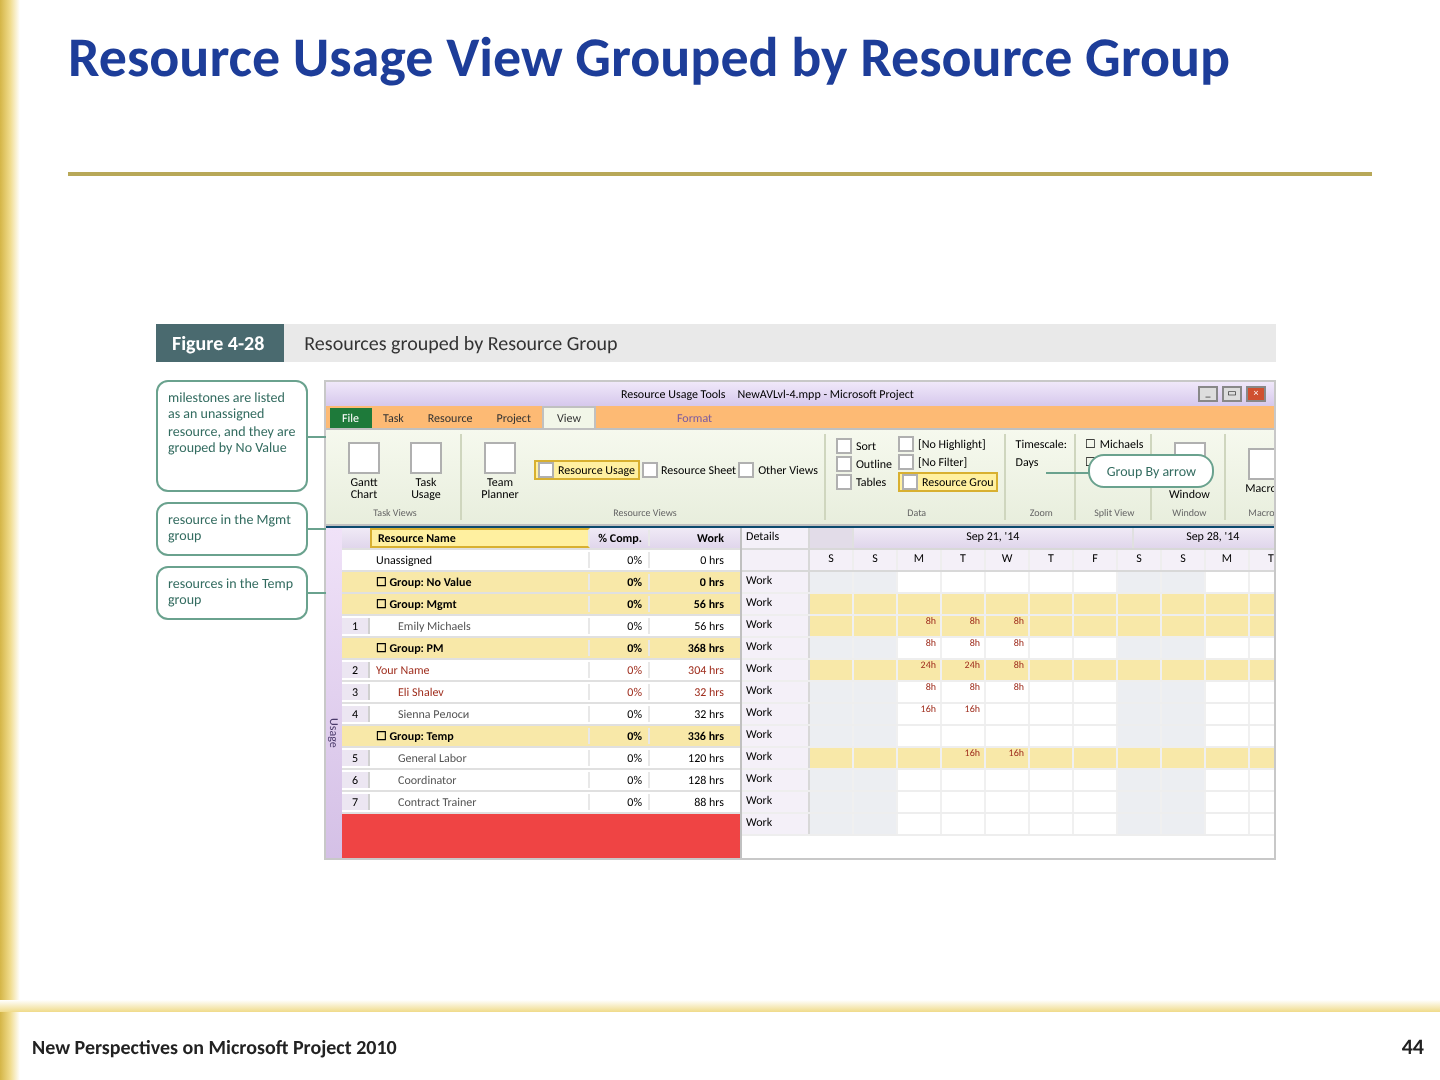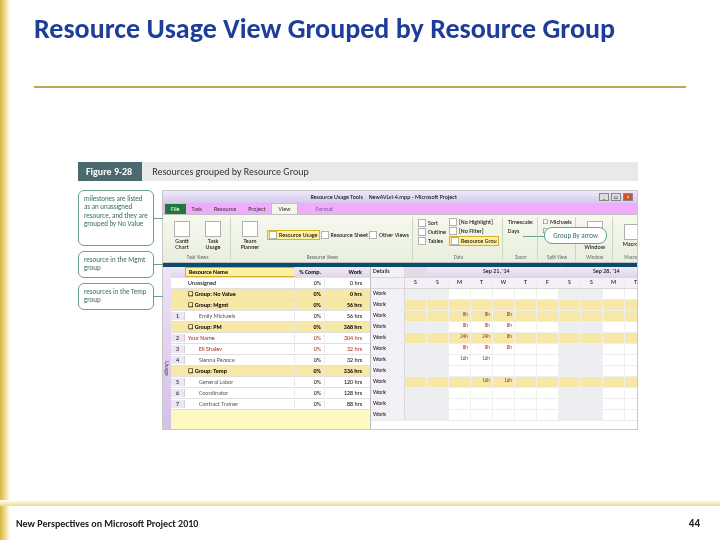--- a/index.html
+++ b/index.html
@@ -107,21 +107,21 @@
     font-size: 6px;
   }
   .titlebar .center {
     display: flex; gap: 6px; align-items: center;
   }
   .titlebar .win-btns { display: flex; gap: 2px; }
   .win-btn { width: 10px; height: 8px; border: 1px solid #888; background: #ddd; font-size: 5px; text-align: center; line-height: 6px; }
   .win-btn.close { background: #d05030; color: #fff; }
   .ribbon-tabs {
     height: 12px;
-    background: #f0abfc;
+    background: #fdba74;
     display: flex;
     align-items: flex-end;
     padding-left: 2px;
     gap: 0;
     border-bottom: 1px solid #c0c0c0;
   }
   .ribbon-tab {
     padding: 1px 6px;
     font-size: 6px;
     color: #333;
@@ -175,22 +175,22 @@
   .group-by-callout::before {
     content: "";
     position: absolute;
     left: -22px; top: 50%;
     width: 22px; height: 1px;
     background: #6aa28e;
   }
   .content-area {
     flex: 1;
     display: flex;
-    background: #fef9c3;
-    border-top: 4px solid #0c4a6e;
+    background: #ef4444;
+    border-top: 1px solid #0c4a6e;
   }
   .side-tab {
     width: 12px;
     background: linear-gradient(#f0e2f8, #d4c0e6);
     writing-mode: vertical-rl;
     text-align: center;
     font-size: 6px;
     color: #4a3a6a;
     padding-top: 40px;
   }
@@ -245,36 +245,36 @@
   .tp-cell { width: 22px; border-right: 1px solid #f0f0f0; text-align: right; padding-right: 2px; color: #a03020; font-size: 5px; }
   .tp-cell.shade { background: #eceef2; }
   .footer {
     position: absolute;
     left: 16px; bottom: 10px;
     font-size: 10px; font-weight: bold;
     color: #222;
   }
   .page-num {
     position: absolute;
-    right: 20px; bottom: 10px;
+    right: 8px; bottom: 10px;
     font-size: 11px; font-weight: bold;
     color: #222;
   }
 </style>
 </head>
 <body>
 
 <div class="left-accent"></div>
 <div class="bottom-accent"></div>
 
 <h1 class="slide-title">Resource Usage View Grouped by Resource Group</h1>
 <div class="title-rule"></div>
 
 <div class="figure-header">
-  <div class="figure-tab">Figure 9-28</div>
+  <div class="figure-tab">Figure 4-28</div>
   <div class="figure-caption">Resources grouped by Resource Group</div>
 </div>
 
 <div class="figure-body">
 
   <div class="callouts">
     <div class="callout" style="min-height:56px">milestones are listed as an unassigned resource, and they are grouped by No Value</div>
     <div class="callout">resource in the Mgmt group</div>
     <div class="callout">resources in the Temp group</div>
   </div>
@@ -292,21 +292,21 @@
         <span class="win-btn close">×</span>
       </span>
     </div>
 
     <div class="ribbon-tabs">
       <div class="ribbon-tab file">File</div>
       <div class="ribbon-tab">Task</div>
       <div class="ribbon-tab">Resource</div>
       <div class="ribbon-tab">Project</div>
       <div class="ribbon-tab active">View</div>
-      <div class="ribbon-tab" style="margin-left:12px; color:#7a5aa0;text-align:center;">Format</div>
+      <div class="ribbon-tab" style="margin-left:35px; color:#7a5aa0;text-align:center;">Format</div>
     </div>
 
     <div class="ribbon-body">
       <div class="ribbon-group">
         <div class="rb-row">
           <div class="rb-btn-lg">
             <span class="rb-icon"></span>
             <span>Gantt Chart</span>
           </div>
           <div class="rb-btn-lg">

